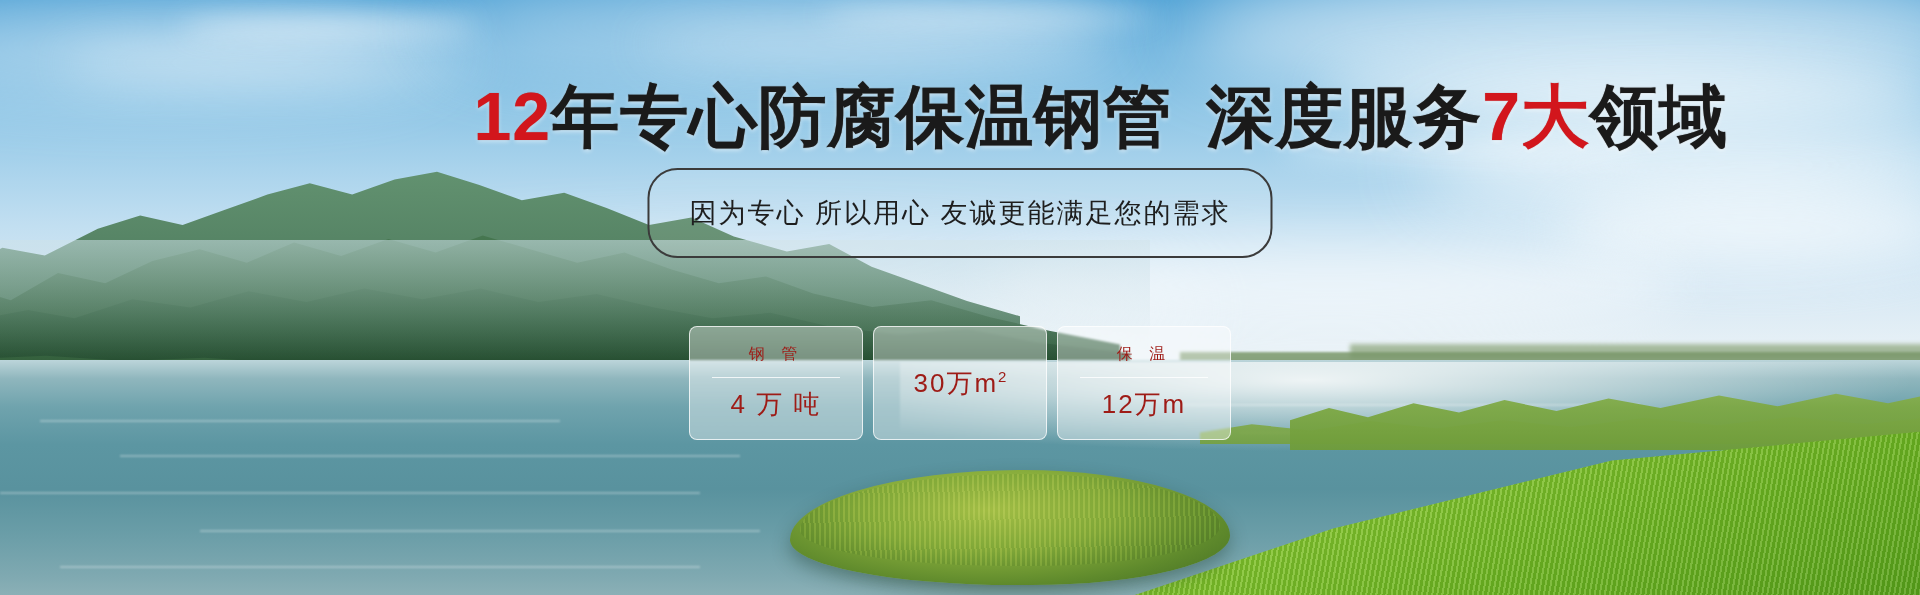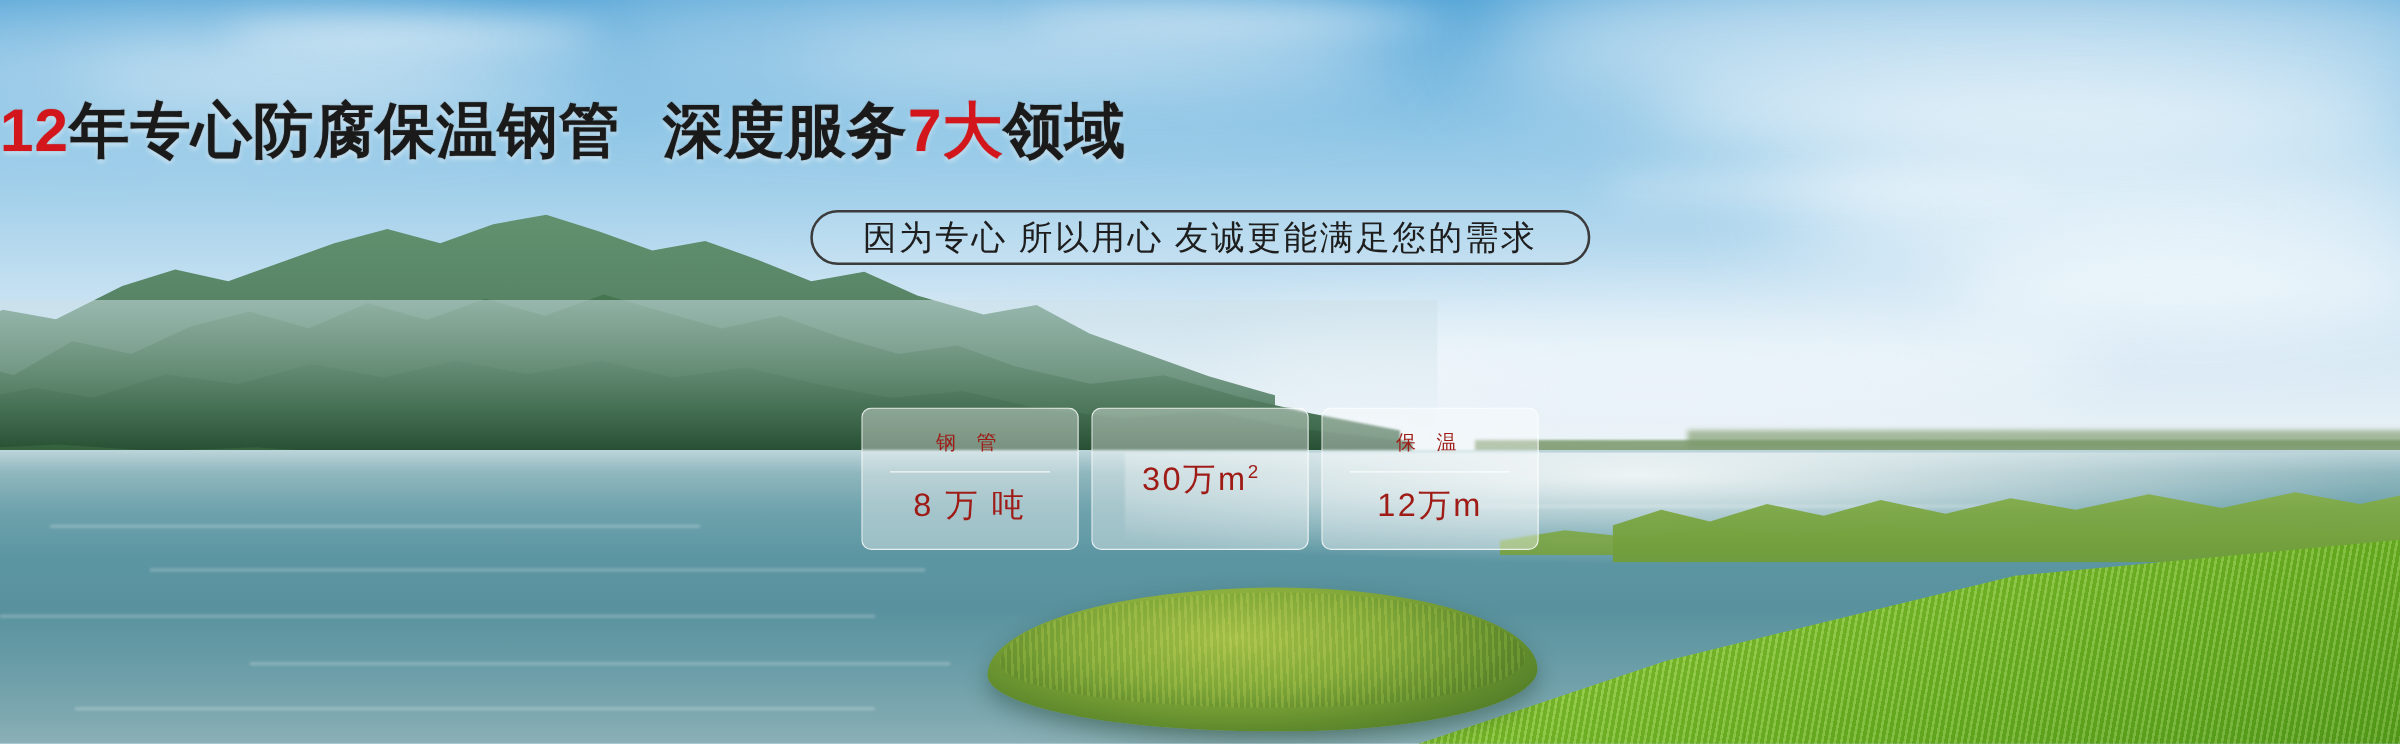--- a/index.html
+++ b/index.html
@@ -126,40 +126,39 @@
   
   .left-shore{
     position:absolute;left:-20px;top:338px;width:660px;height:52px;
     background:linear-gradient(to bottom,#3c6b44,#2c5435);
     clip-path:polygon(0% 40%,10% 34%,22% 44%,34% 38%,48% 50%,62% 58%,78% 68%,100% 84%,100% 100%,0% 100%);
     opacity:.95;
   }
 
   
   .headline{
-    position:absolute;left:0;top:82px;width:1728px;text-align:left;
-    font-size:48px;font-weight:bold;letter-spacing:1px;line-height:1;
+    position:absolute;left:0;top:82px;width:1728px;text-align:right;
+    font-size:68px;font-weight:bold;letter-spacing:1px;line-height:1;
     white-space:nowrap;
   }
   .headline .dark{
     color:#1a1a1a;
     text-shadow:0 2px 4px rgba(255,255,255,.5),0 0 1px rgba(0,0,0,.8);
   }
   .headline .red{
     color:#d2161c;
     text-shadow:0 2px 4px rgba(255,255,255,.45),0 0 1px rgba(120,0,0,.6);
   }
   .headline .gap{display:inline-block;width:34px;}
 
   .pill{
     position:absolute;left:50%;transform:translateX(-50%);top:168px;
-    padding:2px 40px;border:2px solid #3b3b3b;border-radius:30px;
+    padding:25px 40px;border:2px solid #3b3b3b;border-radius:30px;
     font-size:27px;color:#1e1e1e;letter-spacing:2px;white-space:nowrap;
     background:rgba(255,255,255,.10);
-    font-family:Liberation Serif, serif;
   }
 
   
   .cards{
     position:absolute;left:50%;transform:translateX(-50%);top:326px;
     display:flex;gap:10px;
   }
   .card{
     width:172px;height:112px;
     background:rgba(255,255,255,.38);
@@ -228,21 +227,21 @@
   <div class="headline">
     <span class="red">12</span><span class="dark">年专心防腐保温钢管</span><span class="gap"></span><span class="dark">深度服务</span><span class="red">7大</span><span class="dark">领域</span>
   </div>
 
   <div class="pill">因为专心  所以用心   友诚更能满足您的需求</div>
 
   <div class="cards">
 
     <div class="card">
       <div class="lbl">钢 管</div>
-      <div class="val"><span>8 万 吨</span></div>
+      <div class="val"><span>4 万 吨</span></div>
     </div>
 
     <div class="card">
       <div class="val"><span>30万m</span><sup>2</sup></div>
     </div>
 
     <div class="card">
       <div class="lbl">保 温</div>
       <div class="val"><span>12万m</span></div>
     </div>

